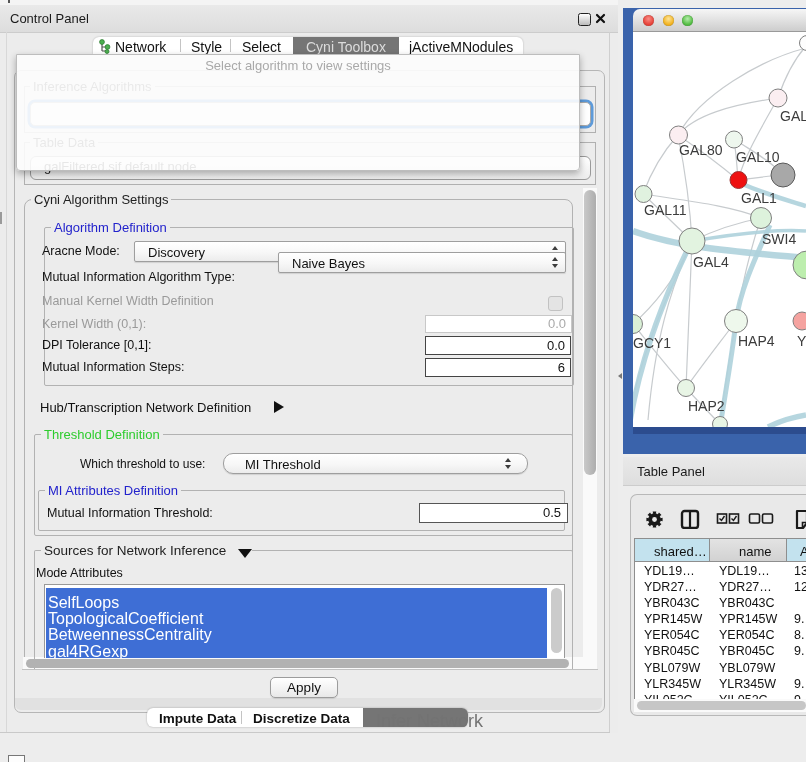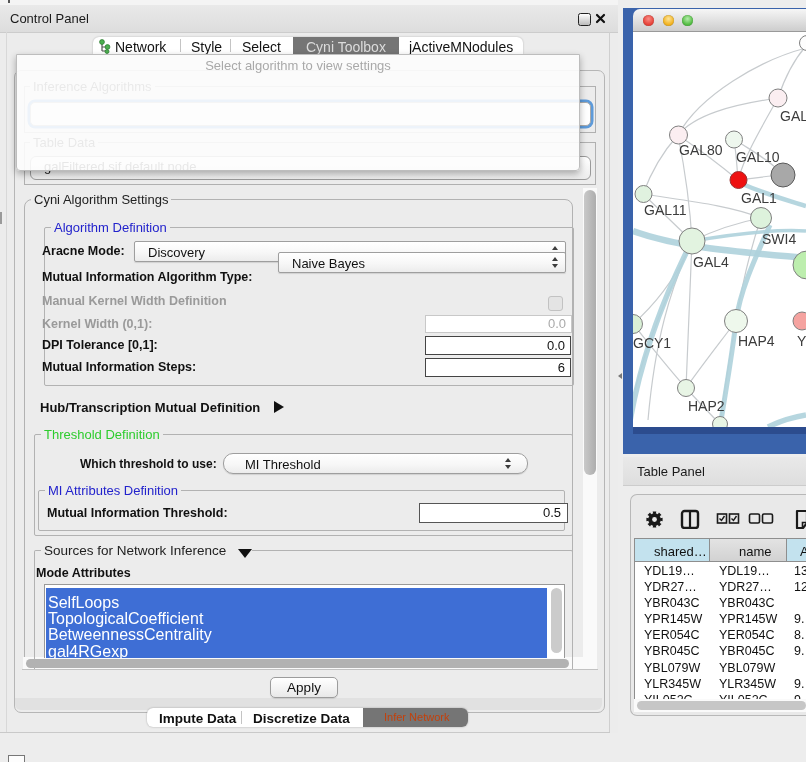--- a/index.html
+++ b/index.html
@@ -1,16 +1,16 @@
 <!DOCTYPE html>
 <html><head><meta charset="utf-8"><style>
 html,body{margin:0;padding:0}
 body{width:806px;height:762px;position:relative;font-family:"Liberation Sans",sans-serif;background:#ececec;overflow:hidden}
 .abs{position:absolute}
-.lbl{font-size:12.5px;color:#111;font-weight:bold}
+.lbl{font-size:12.5px;color:#111;font-weight:normal}
 .combo{position:absolute;border:1px solid #9e9e9e;border-radius:2px;background:linear-gradient(#ffffff,#f7f7f7 55%,#ececec);box-shadow:0 1px 1px rgba(0,0,0,0.12);font-size:13px;color:#111}
 .combo .tx{position:absolute;left:13px;top:3px}
 .arr{position:absolute;width:9px;height:13px}
 .arr:before{content:"";position:absolute;left:1px;top:1px;border-left:3.5px solid transparent;border-right:3.5px solid transparent;border-bottom:4.5px solid #3c3c3c}
 .arr:after{content:"";position:absolute;left:1px;bottom:1px;border-left:3.5px solid transparent;border-right:3.5px solid transparent;border-top:4.5px solid #3c3c3c}
 .inp{position:absolute;background:#fff;font-size:13px;color:#111;text-align:right}
 .fs{position:absolute;border:1px solid #b2b2b2;border-radius:2px}
 .fs>.lg{position:absolute;top:-8px;left:6px;background:#ececec;padding:0 3px;font-size:13px;line-height:15px}
 </style></head><body>
 
@@ -87,21 +87,21 @@
   </div>
 <div class="abs lbl" style="left:42px;top:294px;color:#9a9a9a">Manual Kernel Width Definition</div>
 <div class="abs" style="left:548px;top:296px;width:13px;height:13px;border:1px solid #c2c2c2;border-radius:3px;background:#e4e4e4"></div>
 <div class="abs lbl" style="left:42px;top:317px;color:#9a9a9a">Kernel Width (0,1):</div>
 <div class="inp" style="left:425px;top:315px;width:140px;height:16px;border:1px solid #c8c8c8;color:#aaa;padding-right:5px;line-height:16px">0.0</div>
 <div class="abs lbl" style="left:42px;top:338px">DPI Tolerance [0,1]:</div>
 <div class="inp" style="left:425px;top:336px;width:139px;height:17px;border:1.5px solid #444;padding-right:5px;line-height:17px">0.0</div>
 <div class="abs lbl" style="left:42px;top:360px">Mutual Information Steps:</div>
 <div class="inp" style="left:425px;top:358px;width:139px;height:17px;border:1.5px solid #444;padding-right:5px;line-height:17px">6</div>
 
-<div class="abs lbl" style="left:40px;top:400px;font-size:13px">Hub/Transcription Mutual Definition</div>
+<div class="abs lbl" style="left:40px;top:400px;font-size:13px">Hub/Transcription Network Definition</div>
 <div class="abs" style="left:274px;top:401px;width:0;height:0;border-top:6.5px solid transparent;border-bottom:6.5px solid transparent;border-left:10px solid #111"></div>
 
 <div class="fs" style="left:34px;top:434px;width:537px;height:100px">
     <span class="lg" style="color:#2ecc2e">Threshold Definition</span>
   </div>
 <div class="abs lbl" style="left:80px;top:457px;font-size:12px">Which threshold to use:</div>
 <div class="combo" style="left:223px;top:453px;width:303px;height:19px;border-radius:10px">
     <span class="tx" style="left:21px">MI Threshold</span>
     <span class="arr" style="right:14px;top:3px"></span>
   </div>
@@ -122,21 +122,21 @@
   <div class="abs" style="left:506px;top:3px;width:11px;height:65px;background:#cbcbcb;border-radius:6px"></div>
 </div>
 
 <div class="abs" style="left:270px;top:677px;width:66px;height:19px;border:1px solid #9c9c9c;border-radius:5px;background:linear-gradient(#ffffff,#f2f2f2 60%,#e8e8e8);box-shadow:0 1px 1px rgba(0,0,0,0.1);text-align:center;font-size:13.5px;color:#111;line-height:19px">Apply</div>
 
 <div class="abs" style="left:147px;top:708px;width:321px;height:19px;background:#fff;border-radius:6px;box-shadow:0 0 2px rgba(0,0,0,0.3)"></div>
 <div class="abs" style="left:241px;top:711px;width:1px;height:13px;background:#c4c4c4"></div>
 <div class="abs" style="left:363px;top:708px;width:105px;height:19px;background:#757575;border-radius:0 6px 6px 0"></div>
 <div class="abs" style="left:159px;top:711px;font-size:13.5px;font-weight:bold;color:#111">Impute Data</div>
 <div class="abs" style="left:253px;top:711px;font-size:13.5px;font-weight:bold;color:#111">Discretize Data</div>
-<div class="abs" style="left:384px;top:711px;font-size:11px;color:#c2410c">Infer Network</div>
+<div class="abs" style="left:376px;top:711px;font-size:18px;color:#737373">Infer Network</div>
 
 <div class="abs" style="left:16px;top:54px;width:562px;height:115px;background:rgba(253,253,253,0.9);border:1px solid #bdbdbd;border-radius:0 0 4px 4px;box-shadow:0 3px 7px rgba(0,0,0,0.3)">
   <div style="text-align:center;font-size:13px;color:#a9a9a9;margin-top:3px">Select algorithm to view settings</div>
 </div>
 
 <div class="abs" style="left:618px;top:0;width:188px;height:762px;background:#ededed"></div>
 
 <div class="abs" style="left:623px;top:8px;width:183px;height:446px;background:#3a63ab"></div>
 <div class="abs" style="left:633px;top:427px;width:173px;height:7px;background:#2c4c8e"></div>
 

